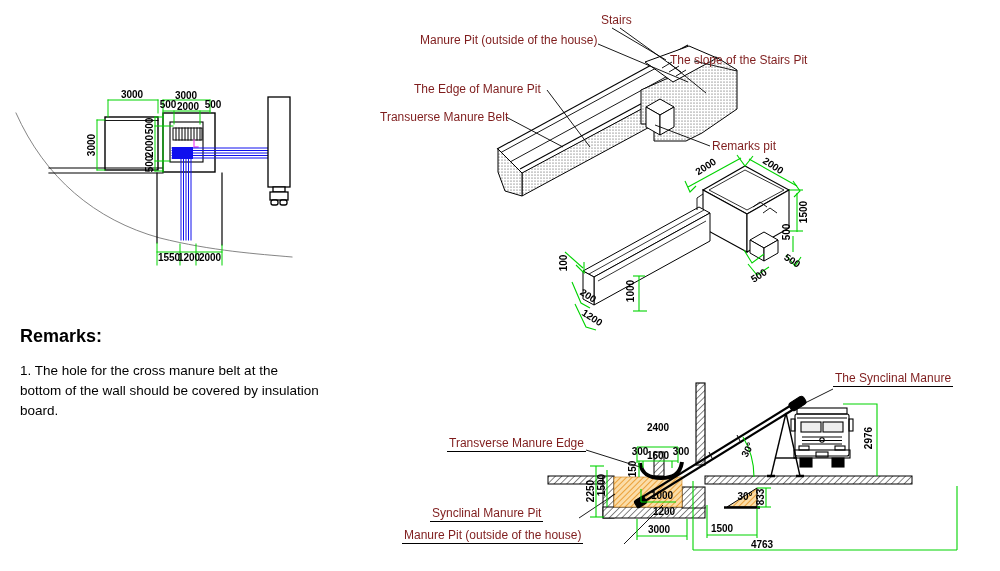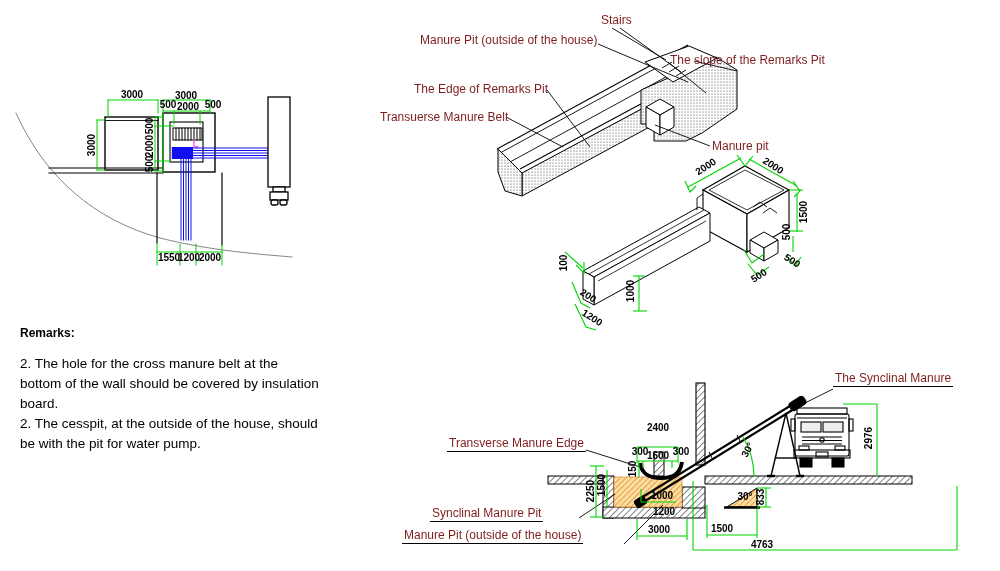--- a/index.html
+++ b/index.html
@@ -8,21 +8,21 @@
   .layer{position:absolute;left:0;top:0;}
   .lbl{position:absolute;font-size:12px;color:#7f1d1d;white-space:nowrap;line-height:14px;}
   .lbl.u{border-bottom:1.5px solid #000;padding:0 2px 1px 2px;text-align:center;}
   .dim{position:absolute;font-size:10px;font-weight:bold;color:#000;white-space:nowrap;
        transform:translate(-50%,-50%);line-height:10px;}
   .r90{transform:translate(-50%,-50%) rotate(-90deg);}
   .rp33{transform:translate(-50%,-50%) rotate(33deg);}
   .rm33{transform:translate(-50%,-50%) rotate(-33deg);}
   .rm60{transform:translate(-50%,-50%) rotate(-62deg);}
   .remarks{position:absolute;left:20px;top:326px;width:300px;}
-  .remarks h3{margin:0 0 14px 0;font-size:12px;font-weight:bold;}
+  .remarks h3{margin:0 0 14px 0;font-size:18px;font-weight:bold;}
   .remarks p{margin:0;font-size:13.5px;line-height:20px;}
 </style>
 </head>
 <body>
 
 <div class="canvas">
 
 <svg class="layer" width="1000" height="571" viewBox="0 0 1000 571">
   <defs>
     <pattern id="stip" width="3" height="3" patternUnits="userSpaceOnUse">
@@ -311,24 +311,24 @@
 <div class="dim r90" style="left:92px;top:145px">3000</div>
 <div class="dim r90" style="left:150px;top:126px">500</div>
 <div class="dim r90" style="left:150px;top:146px">2000</div>
 <div class="dim r90" style="left:150px;top:164px">500</div>
 <div class="dim" style="left:169px;top:258px">1550</div>
 <div class="dim" style="left:189px;top:258px">1200</div>
 <div class="dim" style="left:210px;top:258px">2000</div>
 
 <div class="lbl" style="left:601px;top:13px">Stairs</div>
 <div class="lbl" style="left:420px;top:33px">Manure Pit (outside of the house)</div>
-<div class="lbl" style="left:670px;top:53px">The slope of the Remarks Pit</div>
-<div class="lbl" style="left:414px;top:82px">The Edge of Remarks Pit</div>
+<div class="lbl" style="left:670px;top:53px">The slope of the Stairs Pit</div>
+<div class="lbl" style="left:414px;top:82px">The Edge of Manure Pit</div>
 <div class="lbl" style="left:380px;top:110px">Transuerse Manure Belt</div>
-<div class="lbl" style="left:712px;top:139px">Manure pit</div>
+<div class="lbl" style="left:712px;top:139px">Remarks pit</div>
 
 <div class="dim rm33" style="left:706px;top:167px">2000</div>
 <div class="dim rp33" style="left:773px;top:166px">2000</div>
 <div class="dim r90" style="left:804px;top:212px">1500</div>
 <div class="dim r90" style="left:787px;top:232px">500</div>
 <div class="dim rp33" style="left:792px;top:261px">500</div>
 <div class="dim rm33" style="left:759px;top:276px">500</div>
 <div class="dim r90" style="left:564px;top:263px">100</div>
 <div class="dim rp33" style="left:588px;top:296px">200</div>
 <div class="dim rp33" style="left:592px;top:318px">1200</div>
@@ -351,17 +351,16 @@
 <div class="dim" style="left:659px;top:530px">3000</div>
 <div class="dim" style="left:722px;top:529px">1500</div>
 <div class="dim" style="left:762px;top:545px">4763</div>
 <div class="dim r90" style="left:761px;top:497px">833</div>
 <div class="dim r90" style="left:869px;top:438px">2976</div>
 <div class="dim rm60" style="left:748px;top:450px">30°</div>
 <div class="dim" style="left:745px;top:497px">30°</div>
 
 <div class="remarks">
   <h3>Remarks:</h3>
-  <p>2. The hole for the cross manure belt at the bottom of the wall should be covered by insulation board.</p>
-  <p>2. The cesspit, at the outside of the house, should be with the pit for water pump.</p>
+  <p>1. The hole for the cross manure belt at the bottom of the wall should be covered by insulation board.</p>
 </div>
 
 </div>
 
 </body></html>

